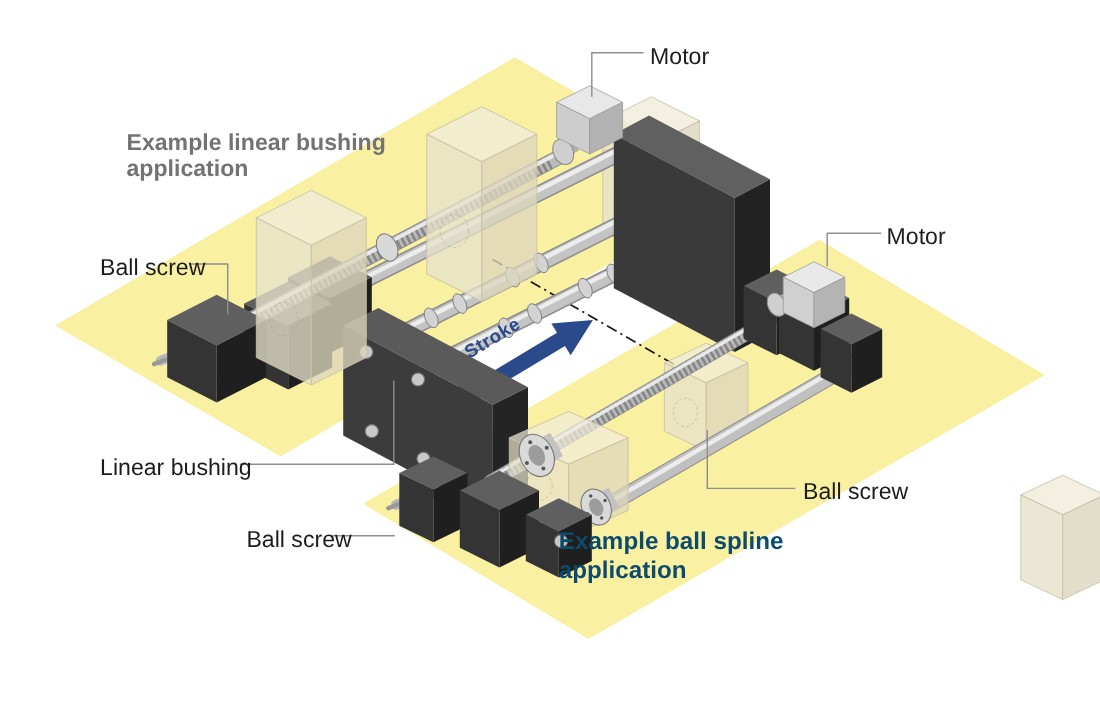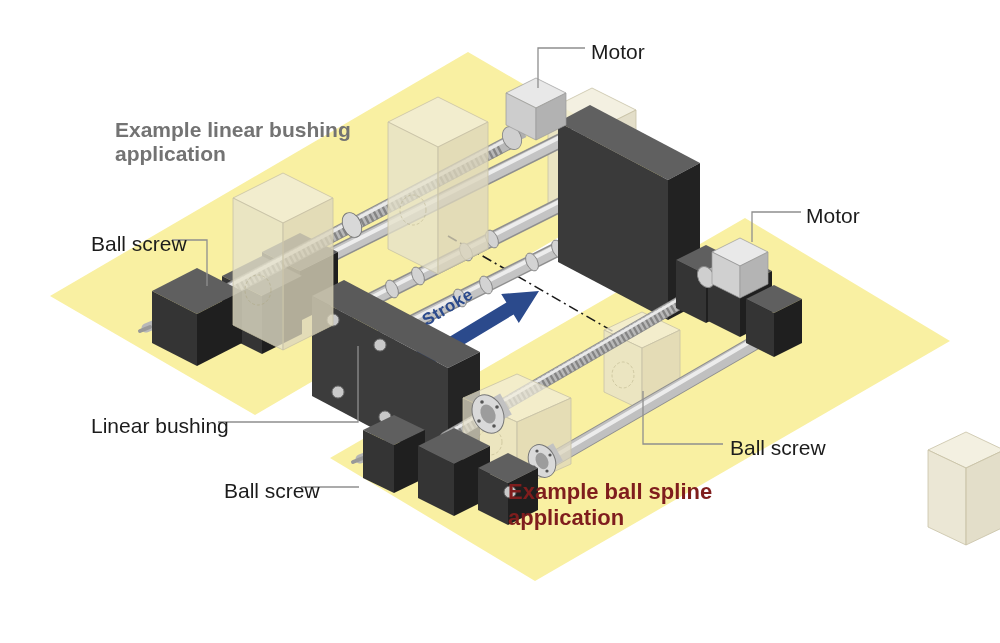--- a/index.html
+++ b/index.html
@@ -9,21 +9,21 @@
   }
   .stage svg{position:absolute;left:0;top:0;}
   .lbl{
     position:absolute;font-size:21px;color:#1c1c1c;line-height:1.1;
     white-space:nowrap;
   }
   .title{
     position:absolute;font-weight:bold;white-space:pre-line;line-height:1.16;
   }
   .title-gray{font-size:21px;color:#737373;}
-  .title-blue{font-size:22px;color:#7f1d1d;}
+  .title-blue{font-size:22px;color:#0c4a6e;}
   .stroke-lbl{
     position:absolute;left:424px;top:312px;font-size:17px;font-weight:bold;
     color:#2b4a8c;transform:rotate(-31deg);transform-origin:left center;
     letter-spacing:.5px;white-space:nowrap;
   }
 </style>
 </head>
 <body>
 
 <div class="stage">

